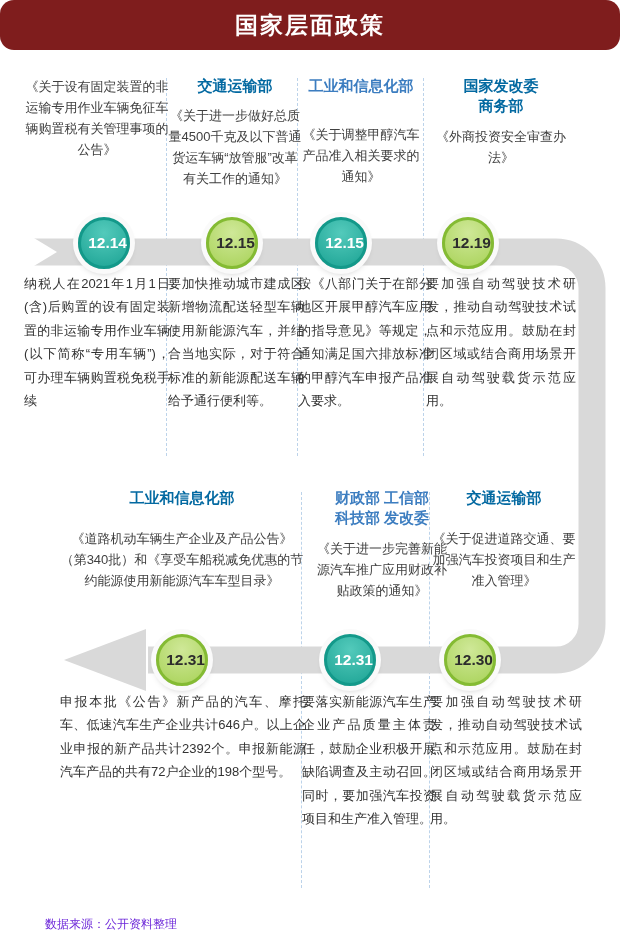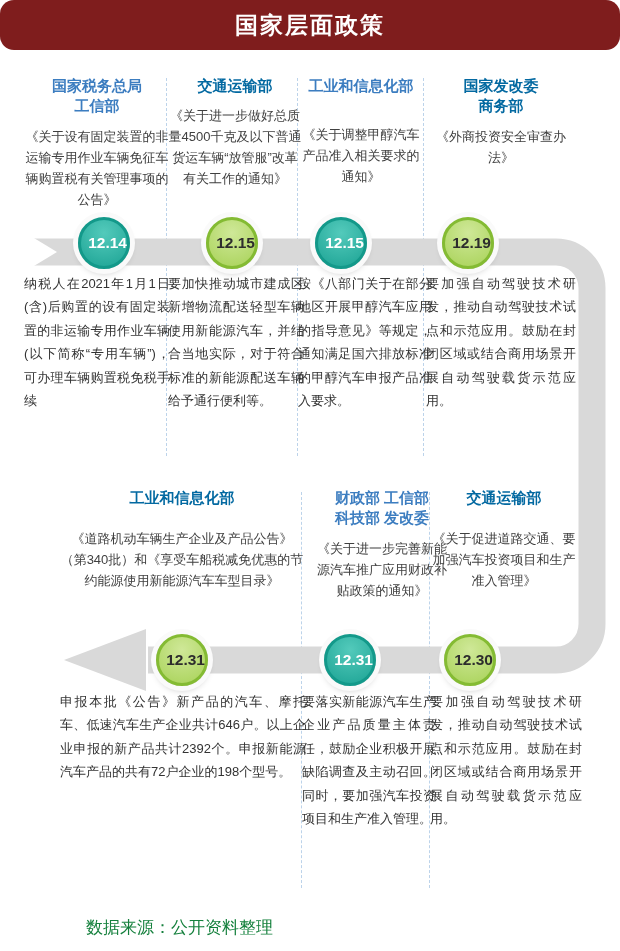--- a/index.html
+++ b/index.html
@@ -31,21 +31,21 @@
     position:absolute;width:46px;height:46px;border-radius:50%;
     display:flex;align-items:center;justify-content:flex-end;
     font-weight:bold;font-size:15.5px;z-index:3;
     box-shadow:0 0 0 5px #fafafa,0 4px 7px rgba(0,0,0,.25);
   }
   .circle.teal{background:radial-gradient(circle at 50% 28%,#53cabb,#1ca394);
                border:3px solid #13998a;color:#ffffff;}
   .circle.green{background:radial-gradient(circle at 50% 28%,#cfe898,#a8d258);
                 border:3px solid #84bb33;color:#2d2d2d;}
   
-  .footer{position:absolute;left:45px;top:916px;font-size:17px;color:#15803d;z-index:2;margin-left:41px;}
+  .footer{position:absolute;left:45px;top:916px;font-size:12px;color:#6d28d9;z-index:2;}
 </style>
 </head>
 <body>
 
 <div class="stage">
 
   <div class="titlebar">
     <span class="title">国家层面政策</span>
   </div>
 
@@ -55,24 +55,20 @@
   <div class="sep" style="left:301px;top:492px;height:396px"></div>
   <div class="sep" style="left:429px;top:492px;height:396px"></div>
 
   <svg class="band-svg" width="620" height="951">
     <path d="M 34 252 L 556 252 A 36 36 0 0 1 592 288 L 592 624 A 36 36 0 0 1 556 660 L 148 660" fill="none" stroke="#d9d9d9" stroke-width="27"></path>
     <polygon points="146,629 146,691 64,660" fill="#d9d9d9"></polygon>
     <polygon points="29,235 29,269 57,252" fill="#ffffff"></polygon>
   </svg>
 
   <div class="card" style="left:24px;top:76px;width:146px">
-    <div class="agency blue">
-      <span class="agency-line">国家税务总局</span>
-      <span class="agency-line">工信部</span>
-    </div>
     <div class="policy">《关于设有固定装置的非运输专用作业车辆免征车辆购置税有关管理事项的公告》</div>
   </div>
 
   <div class="card" style="left:166px;top:76px;width:138px">
     <div class="agency teal">
       <span class="agency-line">交通运输部</span>
     </div>
     <div class="policy">《关于进一步做好总质量4500千克及以下普通货运车辆“放管服”改革有关工作的通知》</div>
   </div>
 

